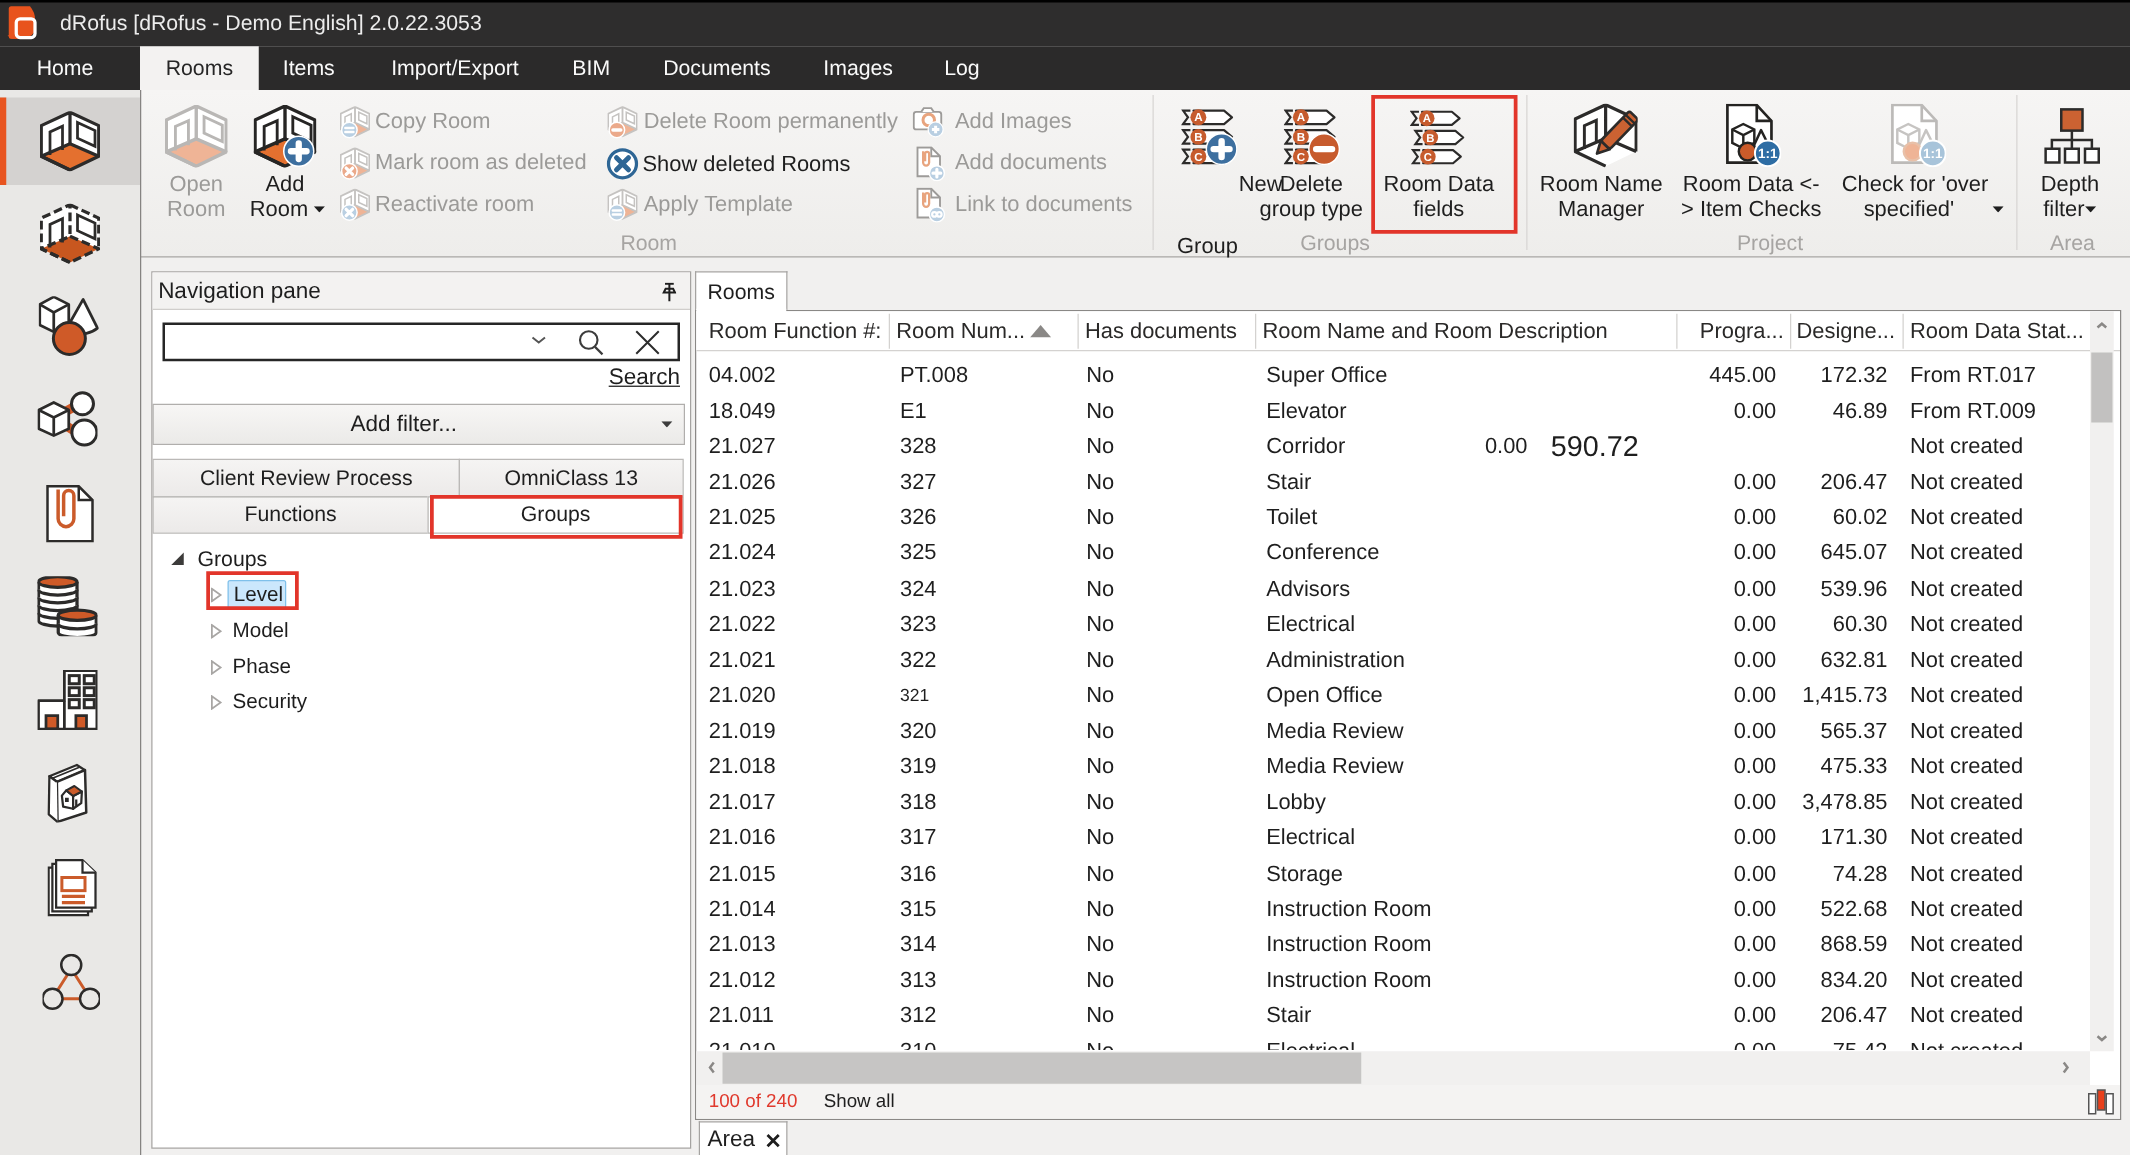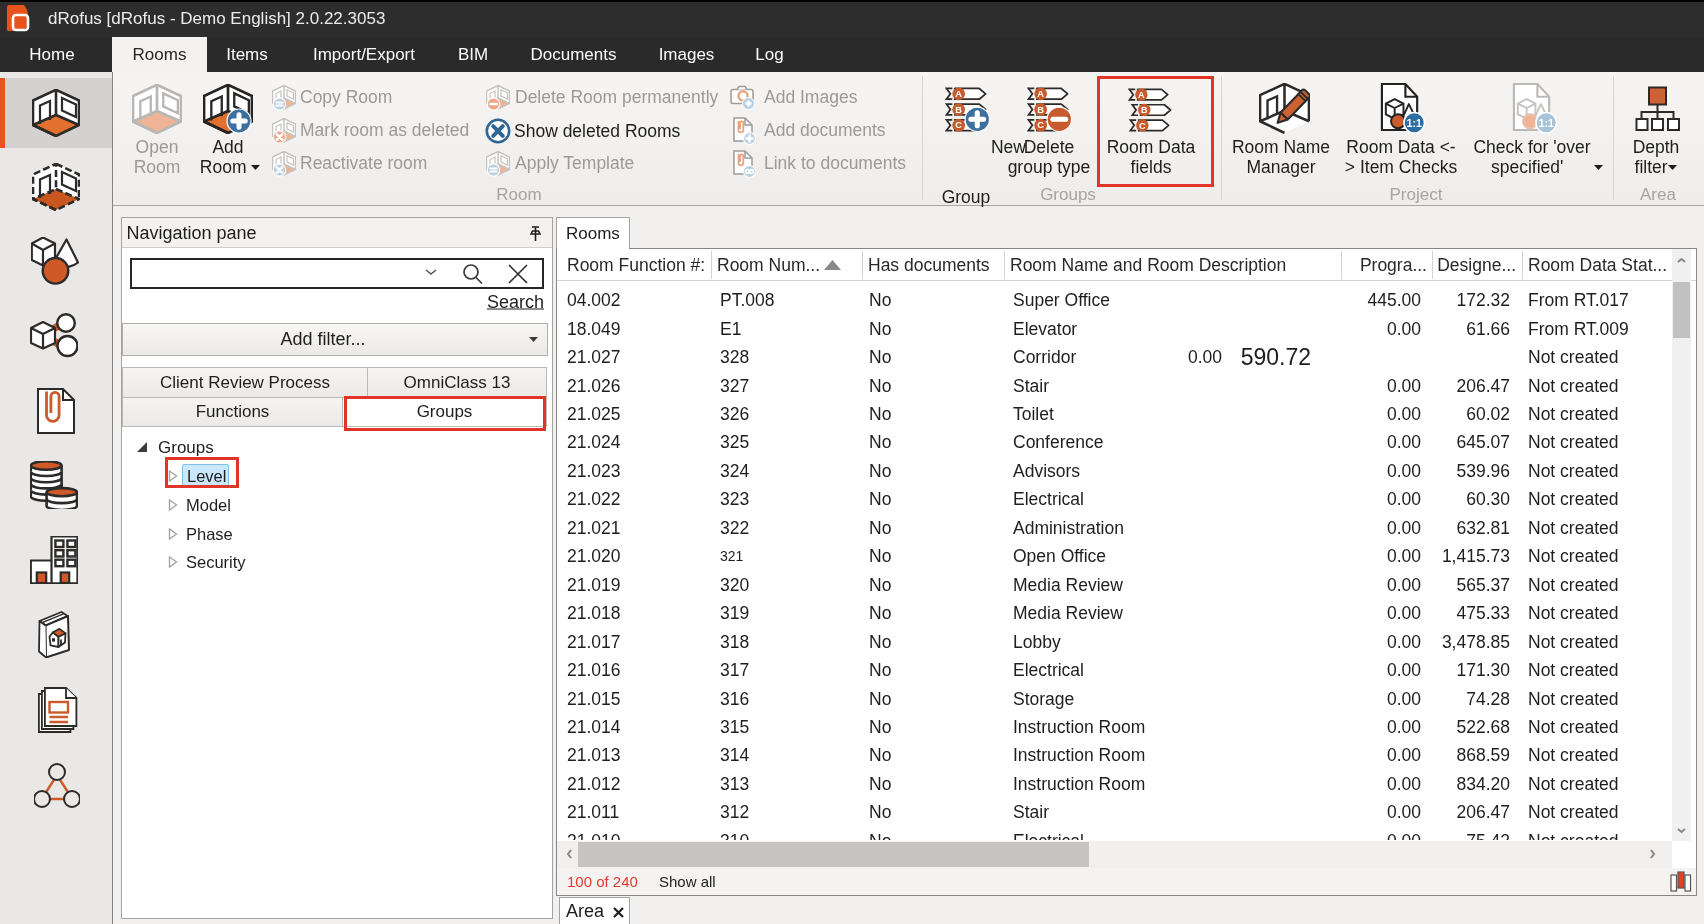--- a/index.html
+++ b/index.html
@@ -428,21 +428,21 @@
 <div style="position:absolute;right:251px;top:19.225px;transform:translateY(-50%);font-size:17.5px;color:#1e1e1e">445.00</div>
 <div style="position:absolute;right:162px;top:19.225px;transform:translateY(-50%);font-size:17.5px;color:#1e1e1e">172.32</div>
 <div style="position:absolute;left:971px;top:19.225px;transform:translateY(-50%);font-size:17.5px;color:#1e1e1e;font-weight:400;white-space:nowrap;">From RT.017</div>
 </div>
 <div style="left:0;top:28.45px;width:1115px;height:28.45px">
 <div style="position:absolute;left:10px;top:19.225px;transform:translateY(-50%);font-size:17.5px;color:#1e1e1e;font-weight:400;white-space:nowrap;">18.049</div>
 <div style="position:absolute;left:163px;top:19.225px;transform:translateY(-50%);font-size:17.5px;color:#1e1e1e;font-weight:400;white-space:nowrap;">E1</div>
 <div style="position:absolute;left:312px;top:19.225px;transform:translateY(-50%);font-size:17.5px;color:#1e1e1e;font-weight:400;white-space:nowrap;">No</div>
 <div style="position:absolute;left:456px;top:19.225px;transform:translateY(-50%);font-size:17.5px;color:#1e1e1e;font-weight:400;white-space:nowrap;">Elevator</div>
 <div style="position:absolute;right:251px;top:19.225px;transform:translateY(-50%);font-size:17.5px;color:#1e1e1e">0.00</div>
-<div style="position:absolute;right:162px;top:19.225px;transform:translateY(-50%);font-size:17.5px;color:#1e1e1e">61.66</div>
+<div style="position:absolute;right:162px;top:19.225px;transform:translateY(-50%);font-size:17.5px;color:#1e1e1e">46.89</div>
 <div style="position:absolute;left:971px;top:19.225px;transform:translateY(-50%);font-size:17.5px;color:#1e1e1e;font-weight:400;white-space:nowrap;">From RT.009</div>
 </div>
 <div style="left:0;top:56.9px;width:916px;height:28.45px">
 <div style="position:absolute;left:10px;top:19.225px;transform:translateY(-50%);font-size:17.5px;color:#1e1e1e;font-weight:400;white-space:nowrap;">21.027</div>
 <div style="position:absolute;left:163px;top:19.225px;transform:translateY(-50%);font-size:17.5px;color:#1e1e1e;font-weight:400;white-space:nowrap;">328</div>
 <div style="position:absolute;left:312px;top:19.225px;transform:translateY(-50%);font-size:17.5px;color:#1e1e1e;font-weight:400;white-space:nowrap;">No</div>
 <div style="position:absolute;left:456px;top:19.225px;transform:translateY(-50%);font-size:17.5px;color:#1e1e1e;font-weight:400;white-space:nowrap;">Corridor</div>
 <div style="position:absolute;right:251px;top:19.225px;transform:translateY(-50%);font-size:17.5px;color:#1e1e1e">0.00</div>
 <div style="position:absolute;right:162px;top:19.225px;transform:translateY(-50%);font-size:23px;color:#1e1e1e">590.72</div>
 <div style="position:absolute;left:971px;top:19.225px;transform:translateY(-50%);font-size:17.5px;color:#1e1e1e;font-weight:400;white-space:nowrap;">Not created</div>

